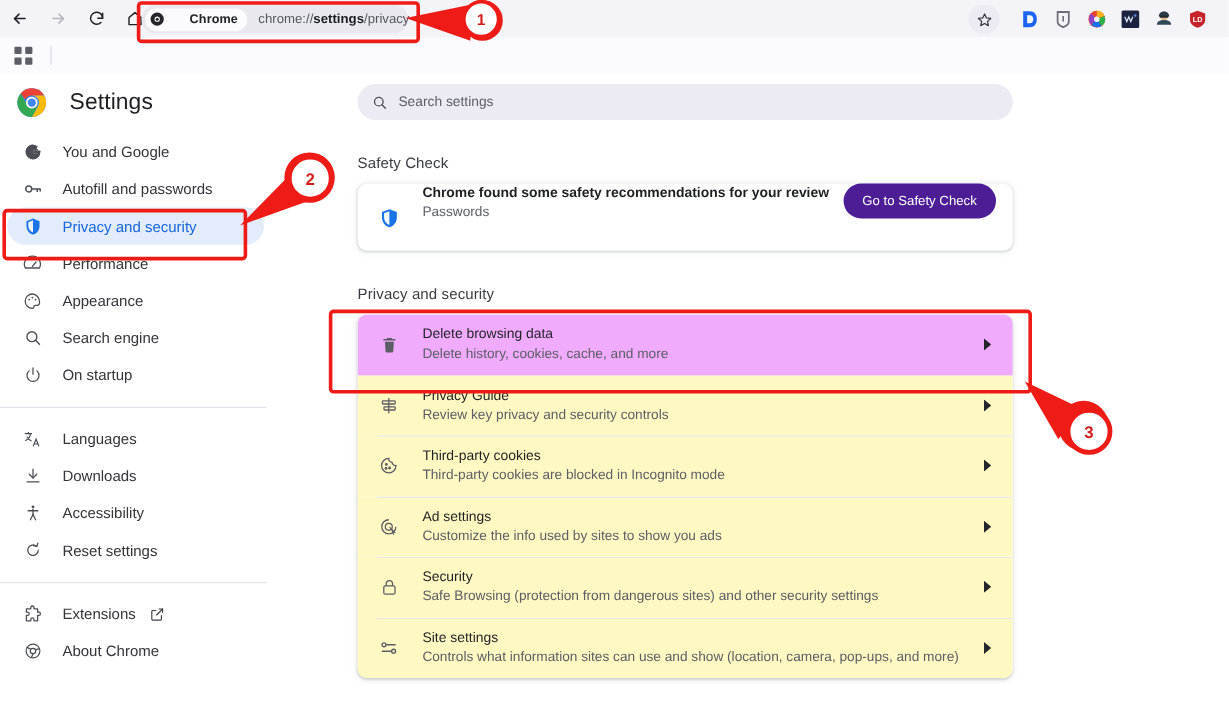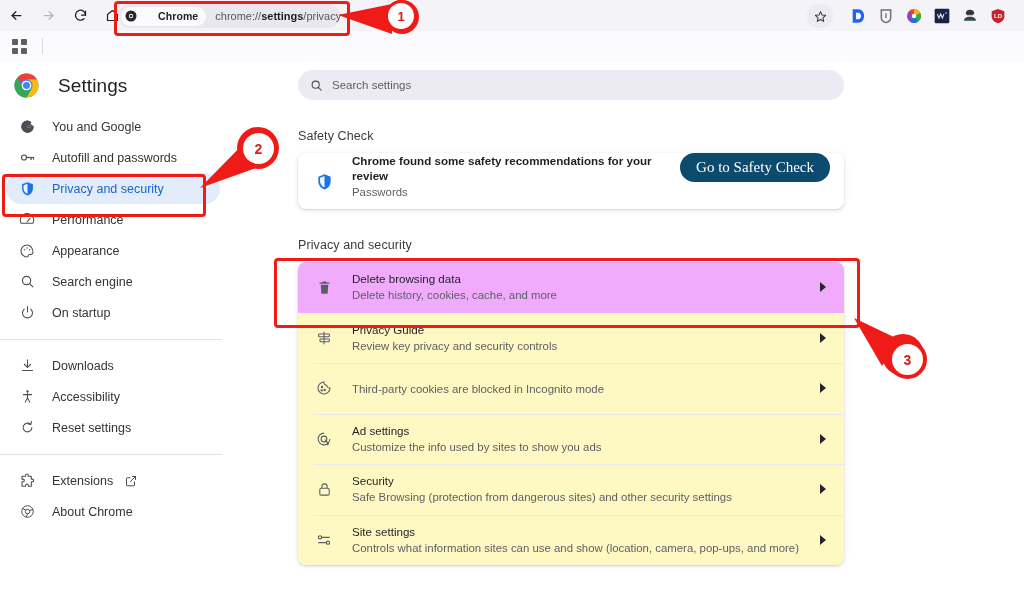--- a/index.html
+++ b/index.html
@@ -110,23 +110,23 @@
     background:#ffffff;border-radius:8px;
     box-shadow:0 1px 2px rgba(60,64,67,.18), 0 1px 6px rgba(60,64,67,.10);
   }
 
   .safety-row{display:flex;height:56px;padding:0 14px 0 16px;}
   .safety-shield{width:20px;display:flex;align-items:center;justify-content:center;}
   .safety-text{margin-left:18px;flex:1;}
   .safety-title{font-size:11.6px;font-weight:bold;color:#1f2024;line-height:15px;}
   .safety-sub{font-size:11.4px;color:#5d5e66;line-height:16px;margin-top:1px;}
   .safety-btn{
-    background:#0c4a6e;color:#ffffff;border:none;border-radius:15px;
-    height:29px;padding:0 16px;font-size:15px;
-    font-family:Liberation Serif, serif;cursor:pointer;white-space:nowrap;
+    background:#4c1d95;color:#ffffff;border:none;border-radius:15px;
+    height:29px;padding:0 16px;font-size:11px;
+    font-family:Liberation Sans, sans-serif;cursor:pointer;white-space:nowrap;
   }
 
   .list-card{overflow:hidden;}
   .lrow{
     position:relative;display:flex;align-items:center;height:50.5px;padding:0 0 0 16px;
     background:#fef9c3;
   }
   .lrow.hover{background:#f0abfc;}
   .lrow + .lrow::before{
     content:"";position:absolute;left:16px;right:0;top:0;height:1px;background:#e9e8ed;
@@ -356,20 +356,29 @@
               <path d="M6.8 6.5a8 8 0 1 0 10.4 0"></path>
               <line x1="12" y1="2.5" x2="12" y2="11"></line>
             </svg>
         </span>
         <span>On startup</span>
       </div>
 
       <div class="side-gap"></div>
       <div class="side-sep"></div>
 
+      <div class="side-item">
+        <span class="si-icon">
+          <svg width="16" height="16" viewBox="0 0 24 24" fill="none" stroke="currentColor" stroke-width="1.5">
+              <path d="M2.5 5h9M7 3v2M9.5 5c0 4-3 7.5-6.5 9M5 9c1.5 2.5 3.7 4.3 6 5.2"></path>
+              <path d="M13 21l3.6-9 3.6 9M14.4 18h4.4"></path>
+            </svg>
+        </span>
+        <span>Languages</span>
+      </div>
 
       <div class="side-item">
         <span class="si-icon">
           <svg width="15" height="15" viewBox="0 0 24 24" fill="none" stroke="currentColor" stroke-width="1.7" stroke-linecap="round" stroke-linejoin="round">
               <line x1="12" y1="3" x2="12" y2="14.5"></line>
               <polyline points="7 10 12 15 17 10"></polyline>
               <line x1="4" y1="20" x2="20" y2="20"></line>
             </svg>
         </span>
         <span>Downloads</span>
@@ -502,20 +511,21 @@
         <div class="lrow">
           <span class="lic">
             <svg width="16" height="16" viewBox="0 0 24 24" fill="none" stroke="currentColor" stroke-width="1.6">
                 <path d="M12 3a9 9 0 1 0 9 9 4.4 4.4 0 0 1-5-4 4.2 4.2 0 0 1-4-5z"></path>
                 <circle cx="9" cy="10.5" r="1" fill="currentColor"></circle>
                 <circle cx="13" cy="15" r="1" fill="currentColor"></circle>
                 <circle cx="8.5" cy="15.5" r="1" fill="currentColor"></circle>
               </svg>
           </span>
           <div class="ltxt">
+            <div class="ltitle">Third-party cookies</div>
             <div class="lsub">Third-party cookies are blocked in Incognito mode</div>
           </div>
           <span class="lchev">
             <svg width="8" height="10" viewBox="0 0 8 10">
                 <polygon points="1,0 7,5 1,10" fill="currentColor"></polygon>
               </svg>
           </span>
         </div>
 
         <div class="lrow">

